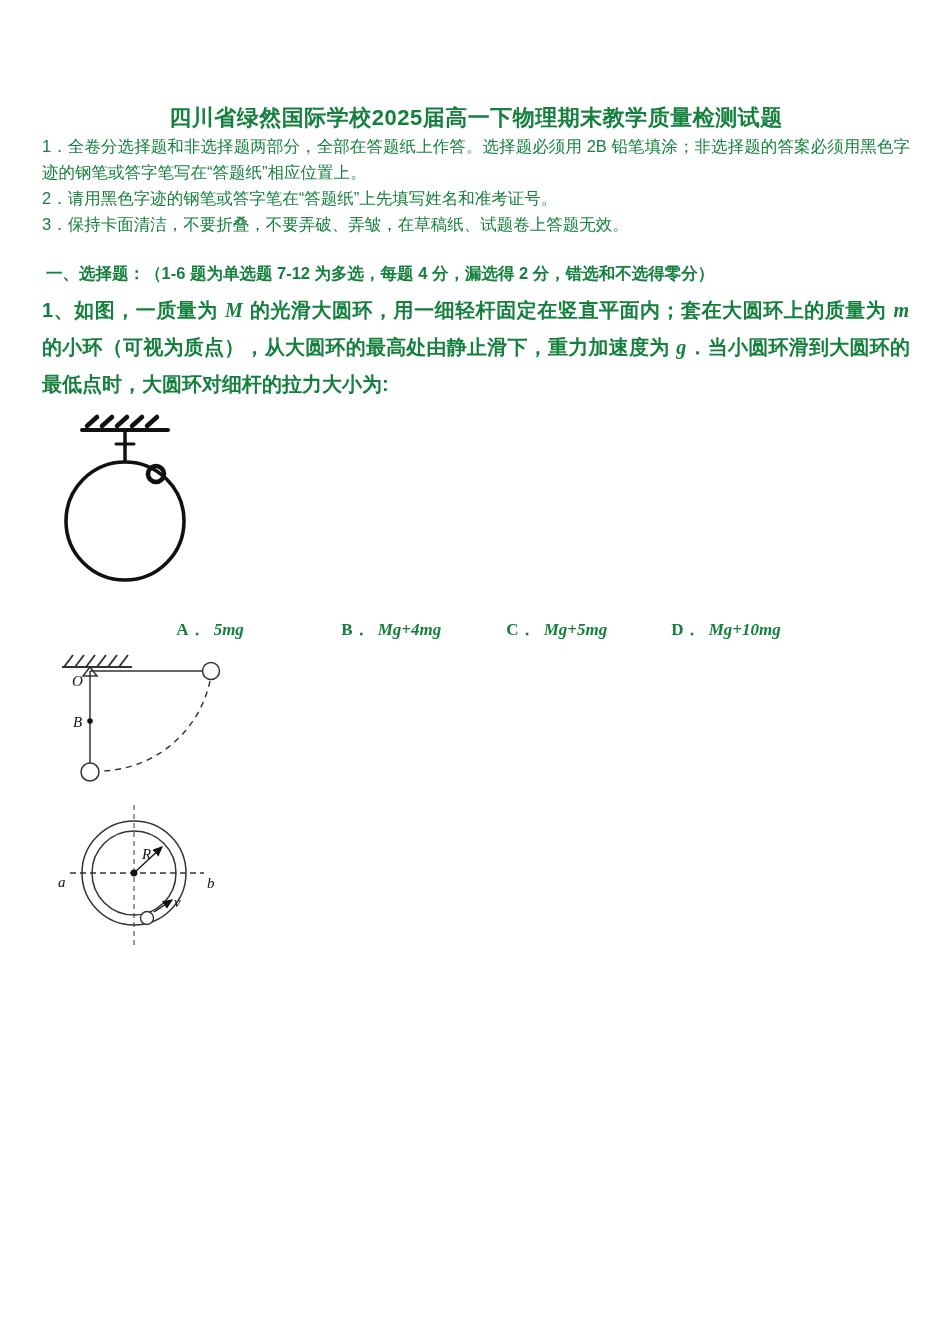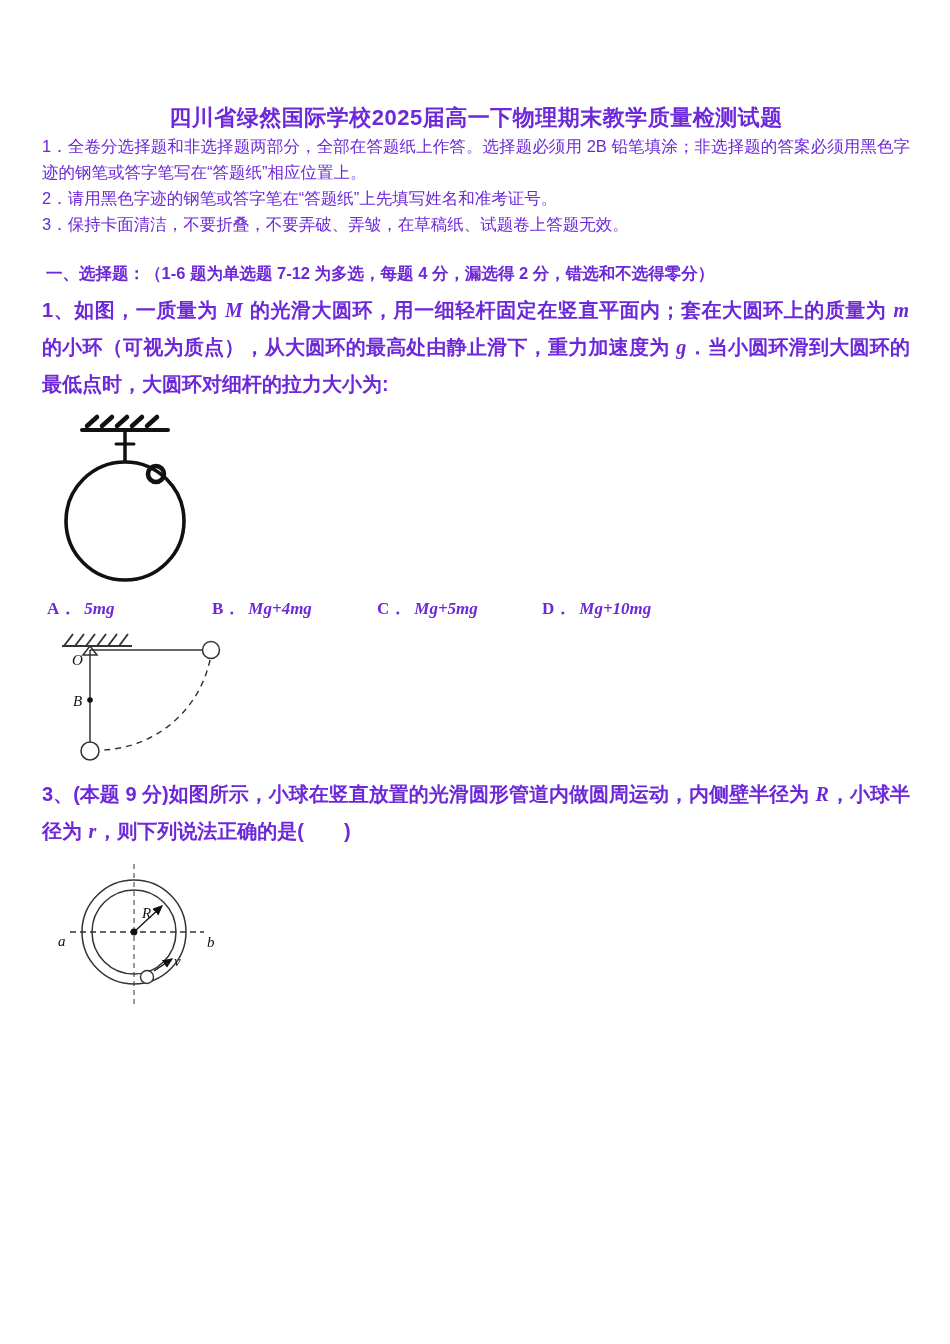--- a/index.html
+++ b/index.html
@@ -2,21 +2,21 @@
 <html><head>
 <meta charset="utf-8">
 <style>
   * { box-sizing: border-box; }
   html, body { margin: 0; padding: 0; background: #ffffff; }
   .page {
     position: relative;
     width: 950px;
     height: 1344px;
     background: #ffffff;
-    color: #6d28d9;
+    color: #15803d;
     font-family: "Liberation Sans", "DejaVu Sans", sans-serif;
     overflow: hidden;
   }
   .content { padding: 103px 40px 0 42px; }
 
   .title {
     margin: 0;
     font-size: 22px;
     font-weight: 700;
     text-align: center;
@@ -58,22 +58,23 @@
     padding: 0 1px;
   }
 
   .fig { display: block; }
   .fig1 { margin: 10px 0 0 12px; }
   .fig2 { margin: 4px 0 0 8px; }
   .fig3 { margin: 8px 0 0 12px; }
 
   .opts-row {
     display: flex;
-    margin: 12px 0 0 5px;
+    margin: 33px 0 0 5px;
     font-size: 17px;
+    justify-content: center;
   }
   .opts-row .opt { width: 165px; white-space: nowrap; }
   .opts-row .opt:last-child { width: auto; }
   .opt-label {
     font-family: "Liberation Serif", "DejaVu Serif", serif;
     font-weight: 700;
     margin-right: 8px;
   }
   .opt-formula {
     font-family: "Liberation Serif", "DejaVu Serif", serif;
@@ -157,21 +158,20 @@
         <line x1="40" y1="26" x2="40" y2="118" stroke-width="1.5"></line>
         <circle cx="40" cy="127" r="9" stroke-width="1.5"></circle>
         <circle cx="40" cy="76" r="2.8" fill="#111" stroke="none"></circle>
         <path d="M 160 36 A 114 114 0 0 1 51 126" stroke-width="1.4" stroke-dasharray="6 5"></path>
       </g>
       <text class="fig-label" x="22" y="41">O</text>
       <text class="fig-label" x="23" y="82">B</text>
     </svg>
 
 
-    <p class="stem q3"><span>3、(本题 9 分)如图所示，小球在竖直放置的光滑圆形管道内做圆周运动，内侧壁半径为 </span><span class="var">R</span><span>，小球半径为 </span><span class="var">r</span><span>，则下列说法正确的是(　　)</span></p>
 
     <svg class="fig fig3" width="168" height="155" viewBox="0 0 168 155">
       <defs>
         <marker id="arrR" markerWidth="9" markerHeight="8" refX="7" refY="3.5" orient="auto">
           <path d="M0,0 L8,3.5 L0,7 Z" fill="#111"></path>
         </marker>
         <marker id="arrV" markerWidth="9" markerHeight="8" refX="7" refY="3.5" orient="auto">
           <path d="M0,0 L8,3.5 L0,7 Z" fill="#111"></path>
         </marker>
       </defs>

